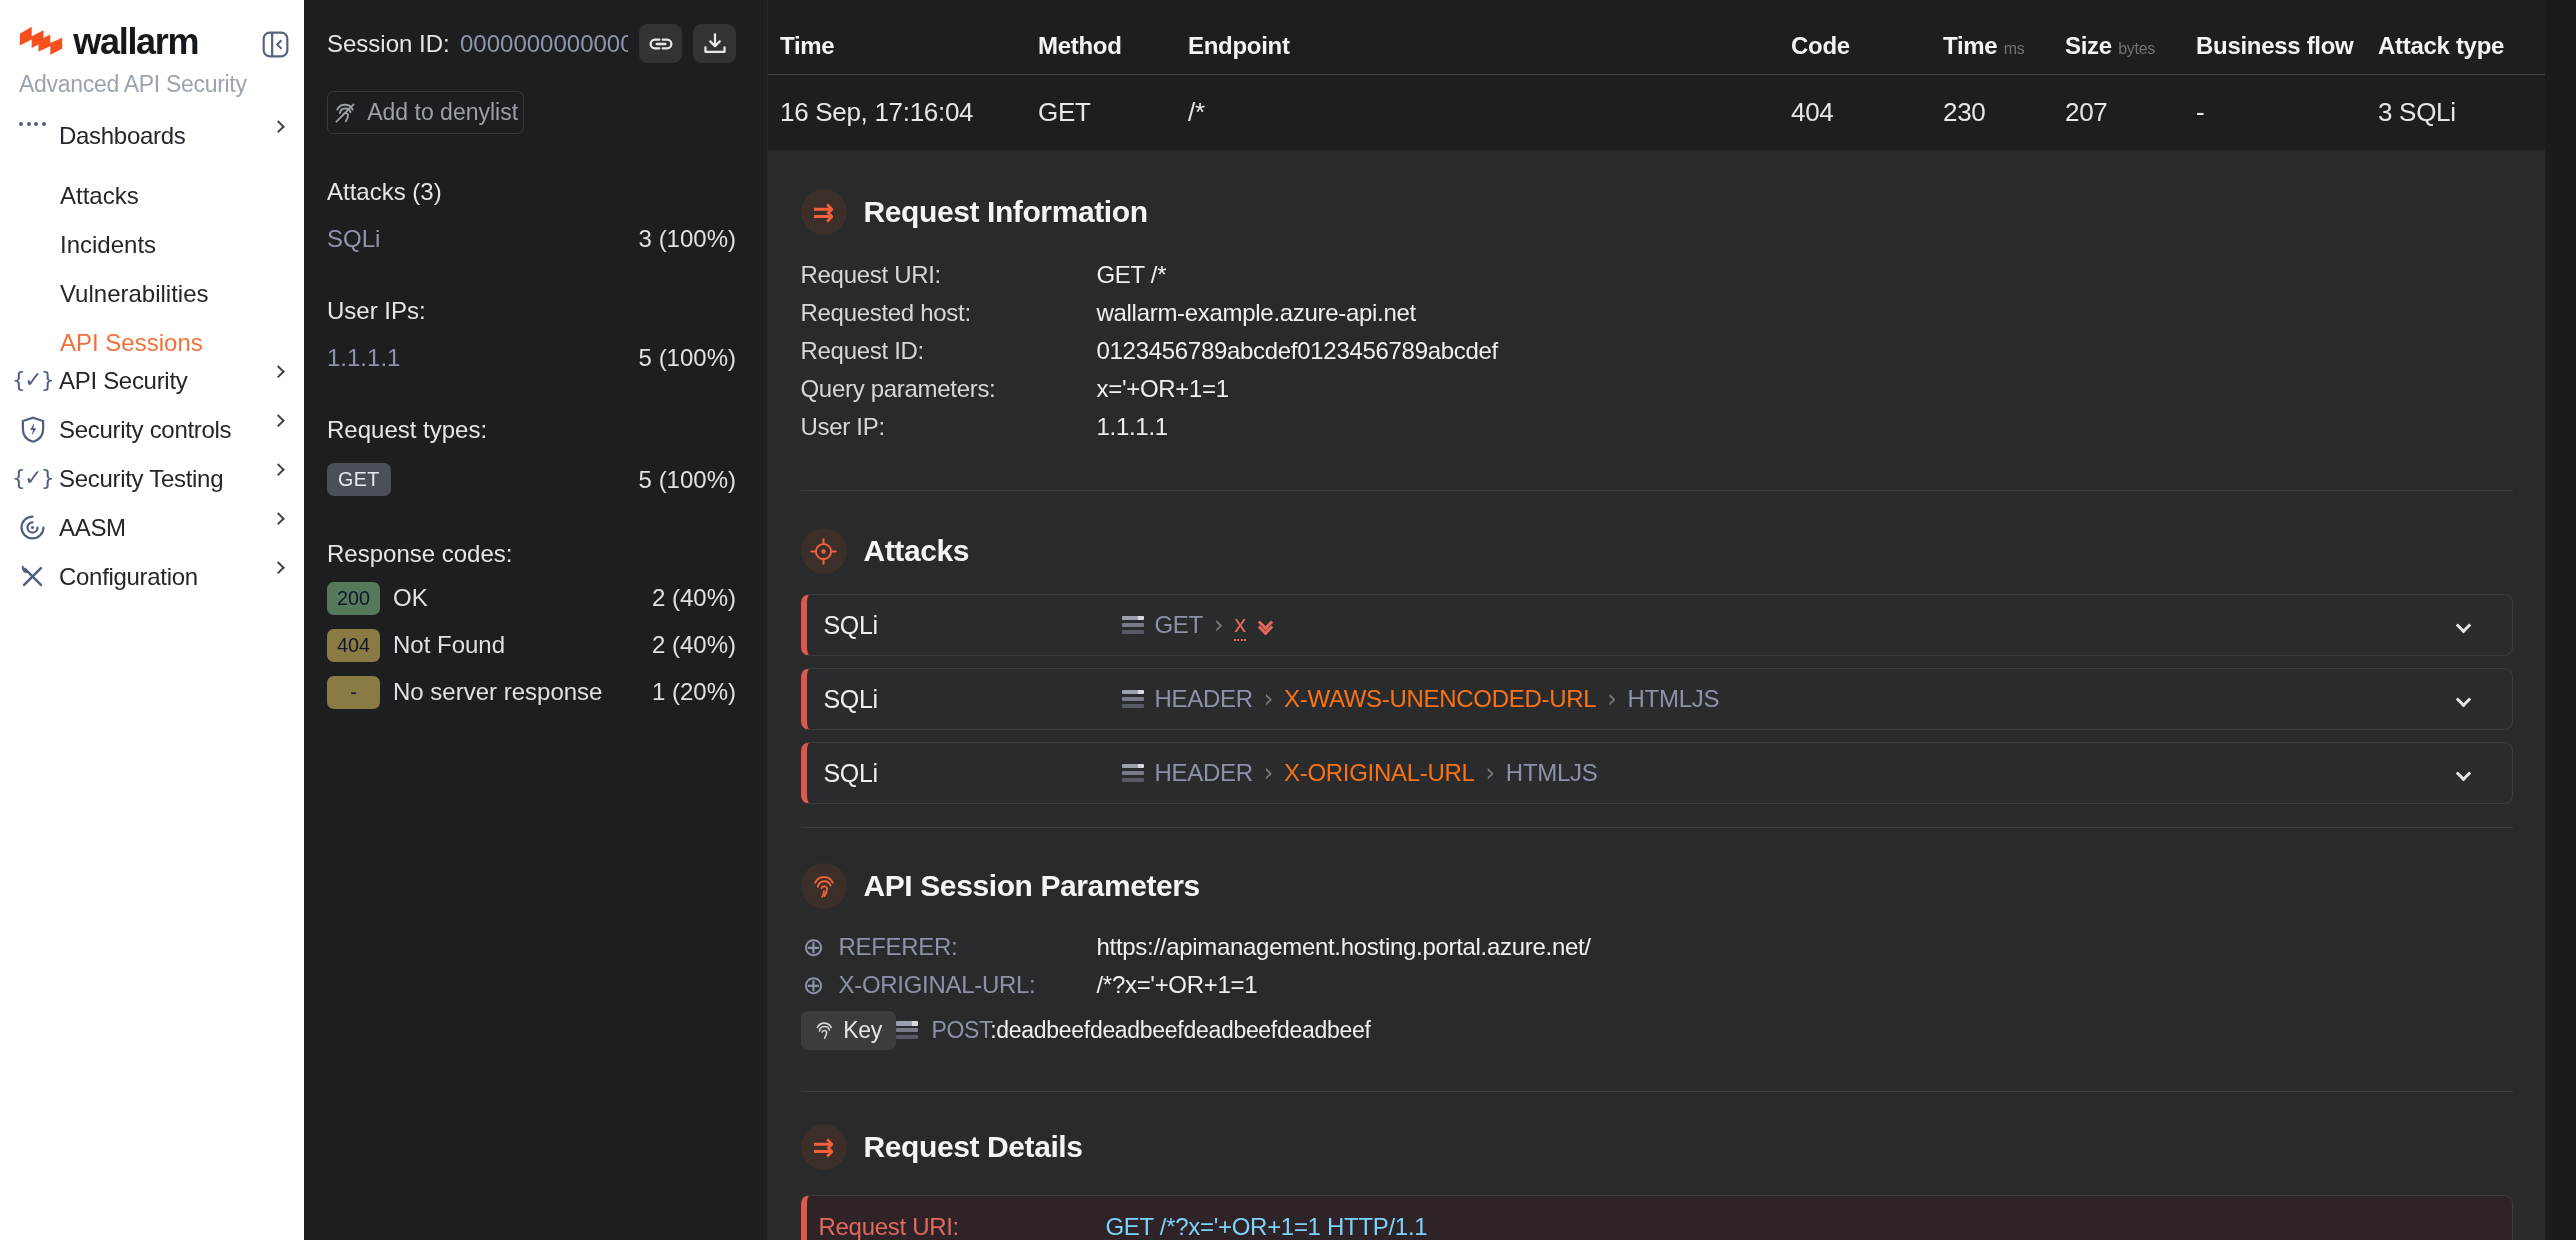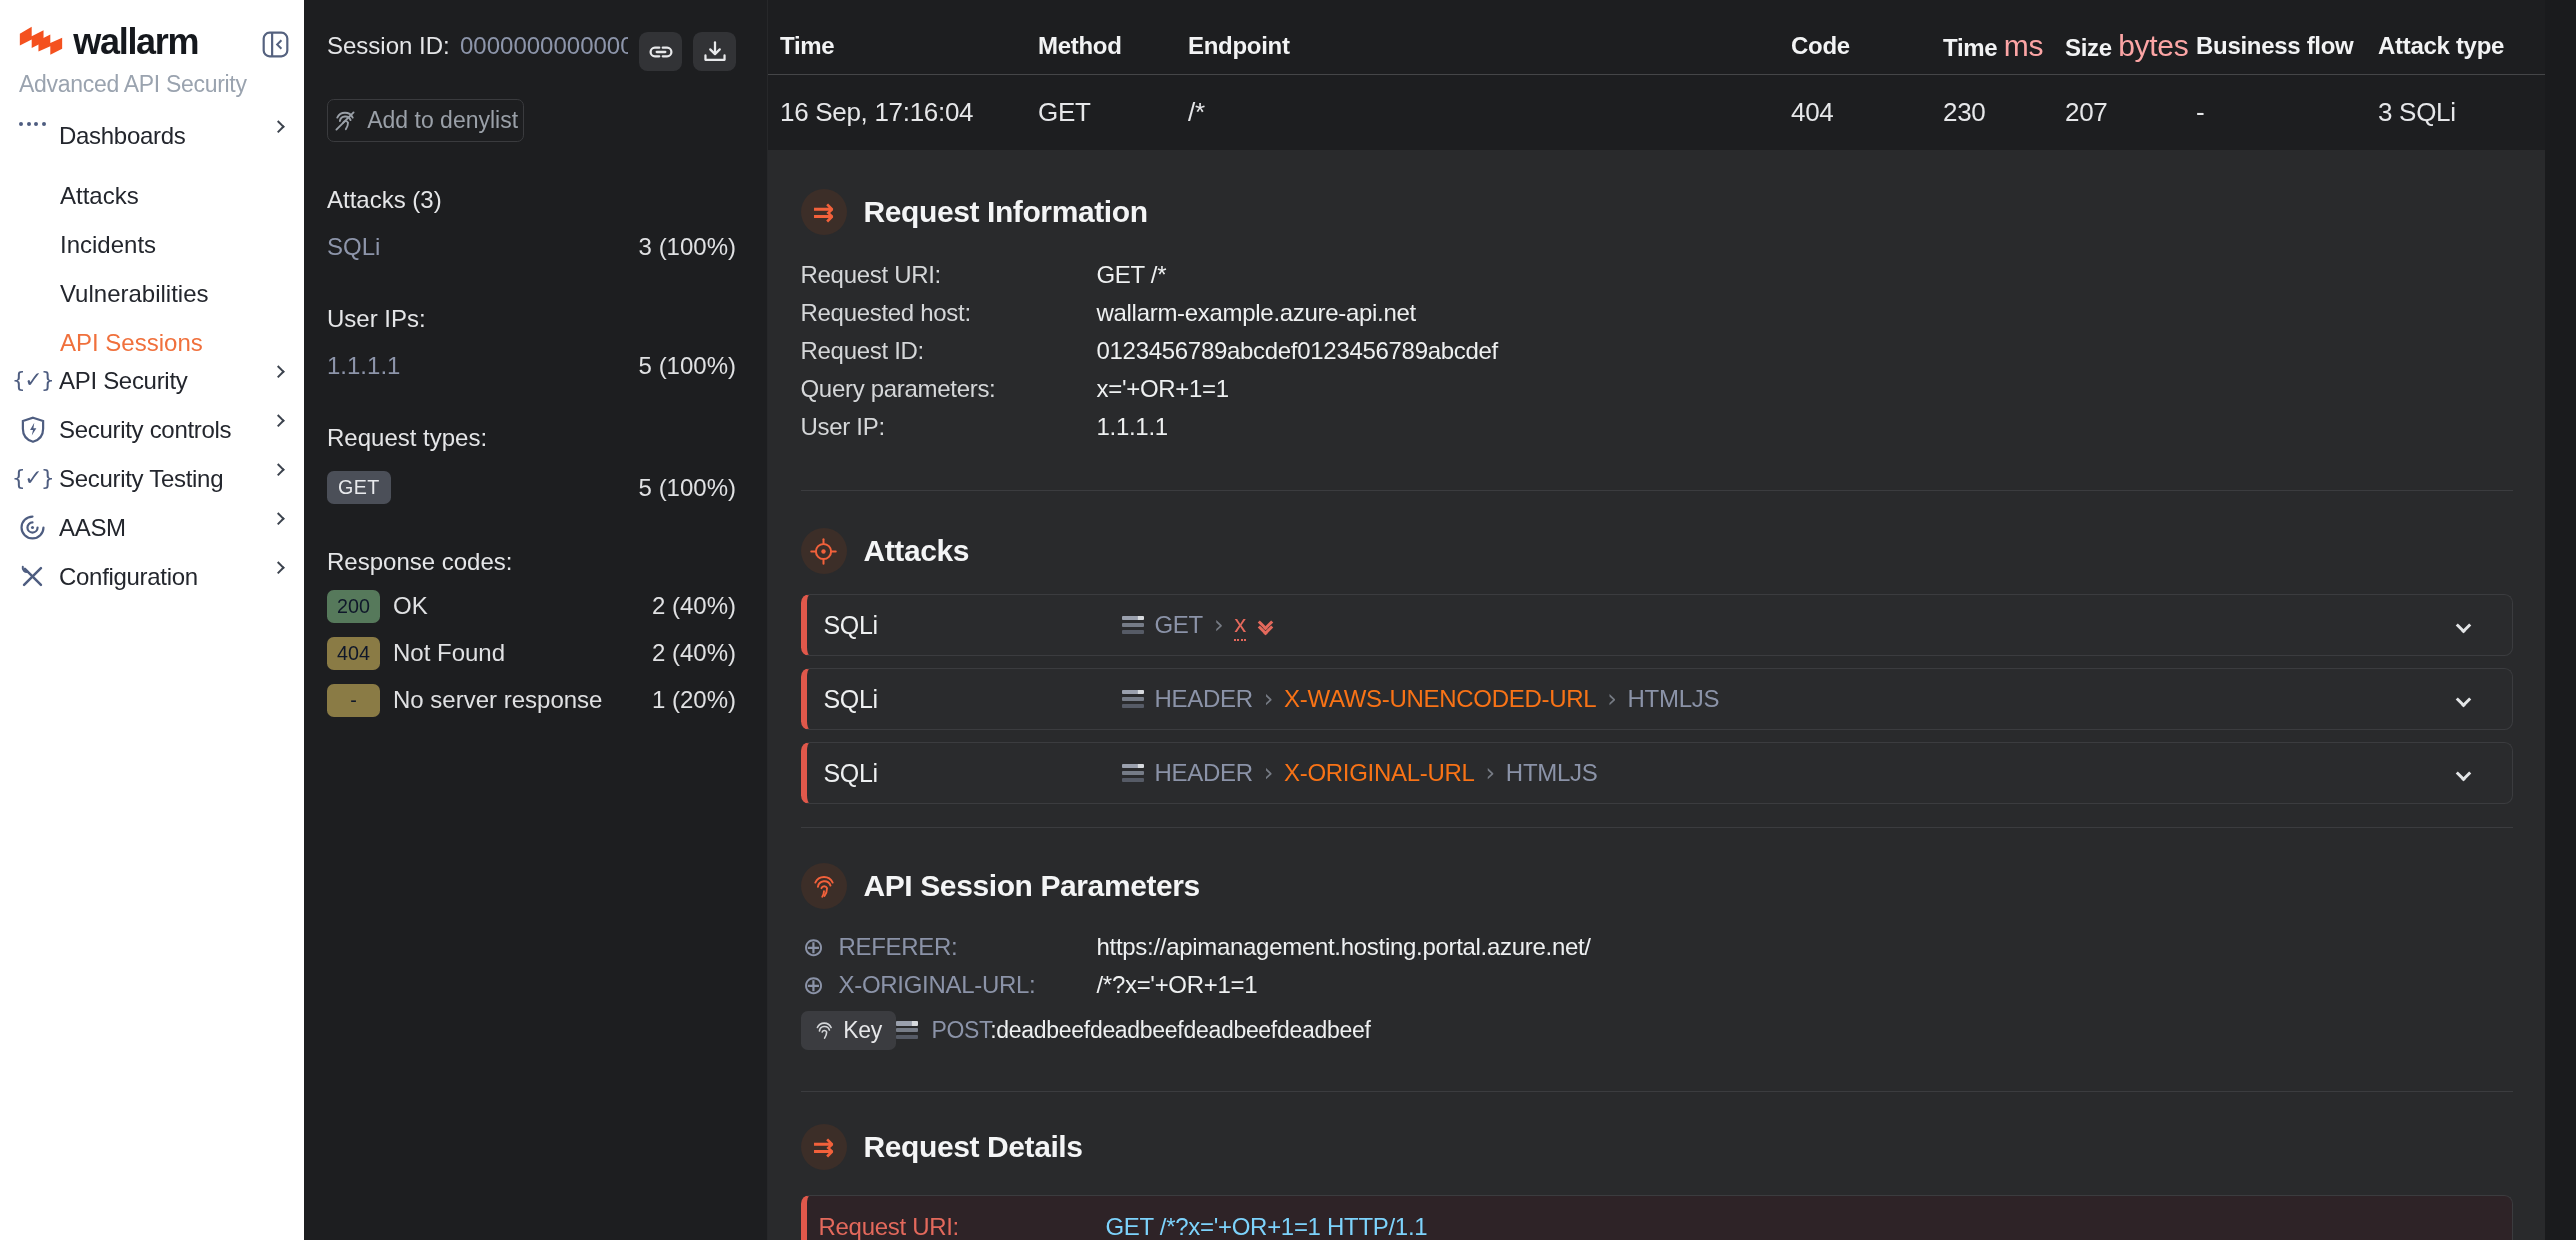--- a/index.html
+++ b/index.html
@@ -22,21 +22,21 @@
   .chev.r { transform:rotate(-45deg); }
   .chev.d { transform:rotate(45deg); }
   .nav-child { height:49px; display:flex; align-items:center; padding-left:60px; font-size:24px; color:#23262d; cursor:pointer; }
   .nav-child.active { color:#f0703c; }
   .grid-ic { display:grid; grid-template-columns:10.3px 10.3px; grid-template-rows:10.3px 10.3px; gap:3.4px; }
   .grid-ic i { border:2.6px solid #4e5d80; border-radius:2.6px; }
   .brace-ic { font-size:22px; color:#4e5d80; letter-spacing:-1.7px; font-family:"DejaVu Sans",sans-serif; }
 
   
   .session-panel { width:464px; flex:none; background:#1d1e20; padding:0 31px 0 23px; border-right:0.9px solid #27282a; }
-  .sess-row { margin-top:32px; display:flex; }
+  .sess-row { margin-top:24px; display:flex; align-items:center; }
   .sess-label { font-size:24px; color:#e5e6e8; }
   .sess-value { font-size:24px; color:#8d95aa; margin-left:10.3px; flex:1; white-space:nowrap; overflow:hidden; }
   .icon-btn { width:43px; height:39px; background:#323336; border-radius:8.6px; display:flex; align-items:center; justify-content:center; margin-left:11px; color:#e8e9eb; cursor:pointer; flex:none; }
   .denylist-btn { margin-top:28px; width:197px; height:43px; border:0.9px solid #3a3b3e; border-radius:6.8px; color:#9aa0a8; font-size:23px; display:flex; align-items:center; justify-content:center; gap:10.3px; cursor:pointer; }
   .stat-h { margin-top:44px; font-size:24px; color:#e5e6e8; }
   .stat-row { margin-top:19px; display:flex; align-items:center; font-size:24px; }
   .stat-name { color:#8d95aa; }
   .stat-val { margin-left:auto; color:#e0e1e3; }
   .m-badge { background:#4b4f58; color:#e8eaed; font-size:19.7px; padding:5.1px 11px; border-radius:6.8px; letter-spacing:0.4px; }
   .code-badge { width:53px; text-align:center; padding:5.1px 0; border-radius:6.8px; font-size:19.7px; color:#0f172a; flex:none; }
@@ -46,21 +46,21 @@
   .resp-row { margin-top:13.7px; display:flex; align-items:center; font-size:24px; }
 
   
   .main { flex:1; position:relative; background:#1d1e20; letter-spacing:-0.3px; }
   .gutter { position:absolute; right:0; top:0; bottom:0; width:31px; background:#1a1b1d; }
   .grid-head { height:75px; display:flex; align-items:center; padding:17px 0 0 12px; border-bottom:0.9px solid #454648; width:calc(100% - 31px); }
   .grid-row { height:74px; display:flex; align-items:center; padding-left:12px; width:calc(100% - 31px); cursor:pointer; }
   .col { flex:none; }
   .c-time{width:258px;} .c-method{width:150px;} .c-endpoint{width:603px;} .c-code{width:152px;} .c-tms{width:122px;} .c-size{width:131px;} .c-bf{width:182px;} .c-at{flex:1;}
   .hcell { font-size:24px; font-weight:700; color:#f2f3f4; }
-  .hunit { font-weight:400; color:#fca5a5; font-size:30px; }
+  .hunit { font-weight:400; color:#737373; font-size:16px; }
   .rcell { font-size:26px; color:#e6e7e9; font-weight:400; }
 
   
   .panel { position:absolute; left:0; top:150px; bottom:0; right:31px; background:#292a2c; padding:0 32.5px; overflow:hidden; }
   .section-h { display:flex; align-items:center; gap:17px; height:46px; }
   .sec-icon { width:46px; height:46px; border-radius:50%; background:#3c2e28; color:#f2613b; display:flex; align-items:center; justify-content:center; font-size:26px; font-weight:700; font-family:"DejaVu Sans",sans-serif; flex:none; }
   .sec-title { font-size:30px; font-weight:700; color:#f4f5f6; letter-spacing:-0.4px; }
   .h-reqinfo { margin-top:39px; }
   .fields { margin-top:20.5px; }
   .frow { height:38px; display:flex; align-items:center; font-size:24px; }

